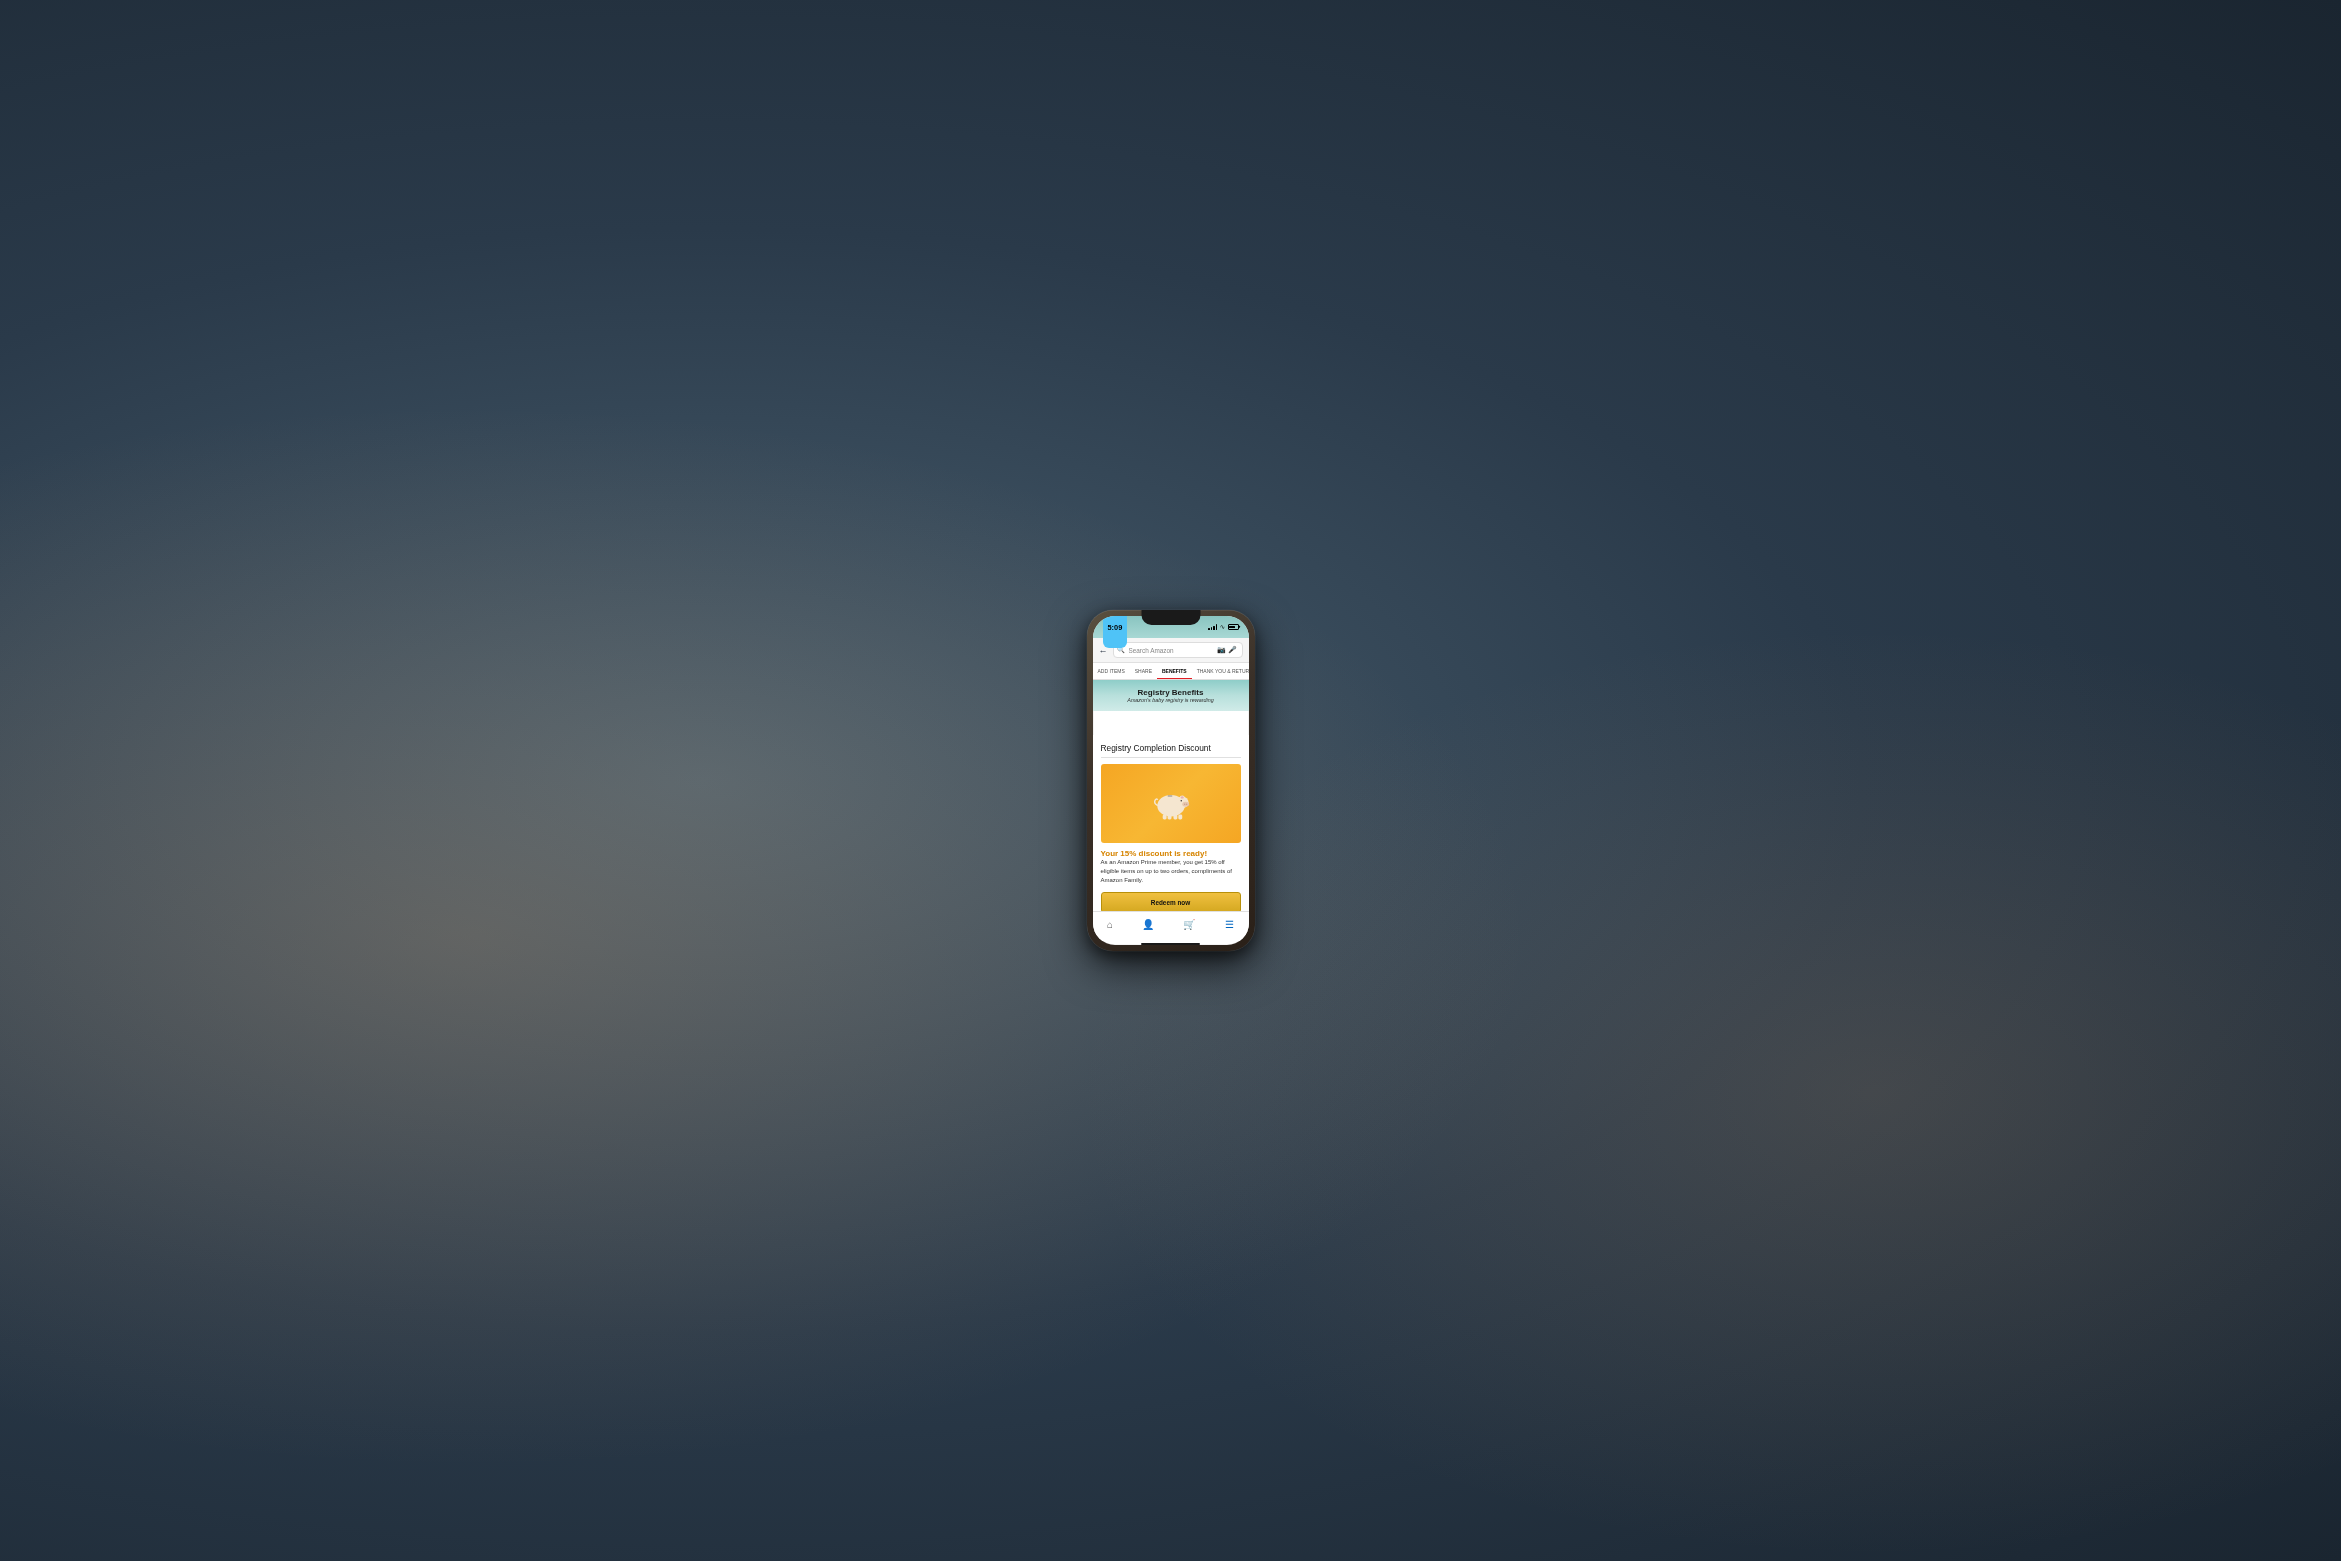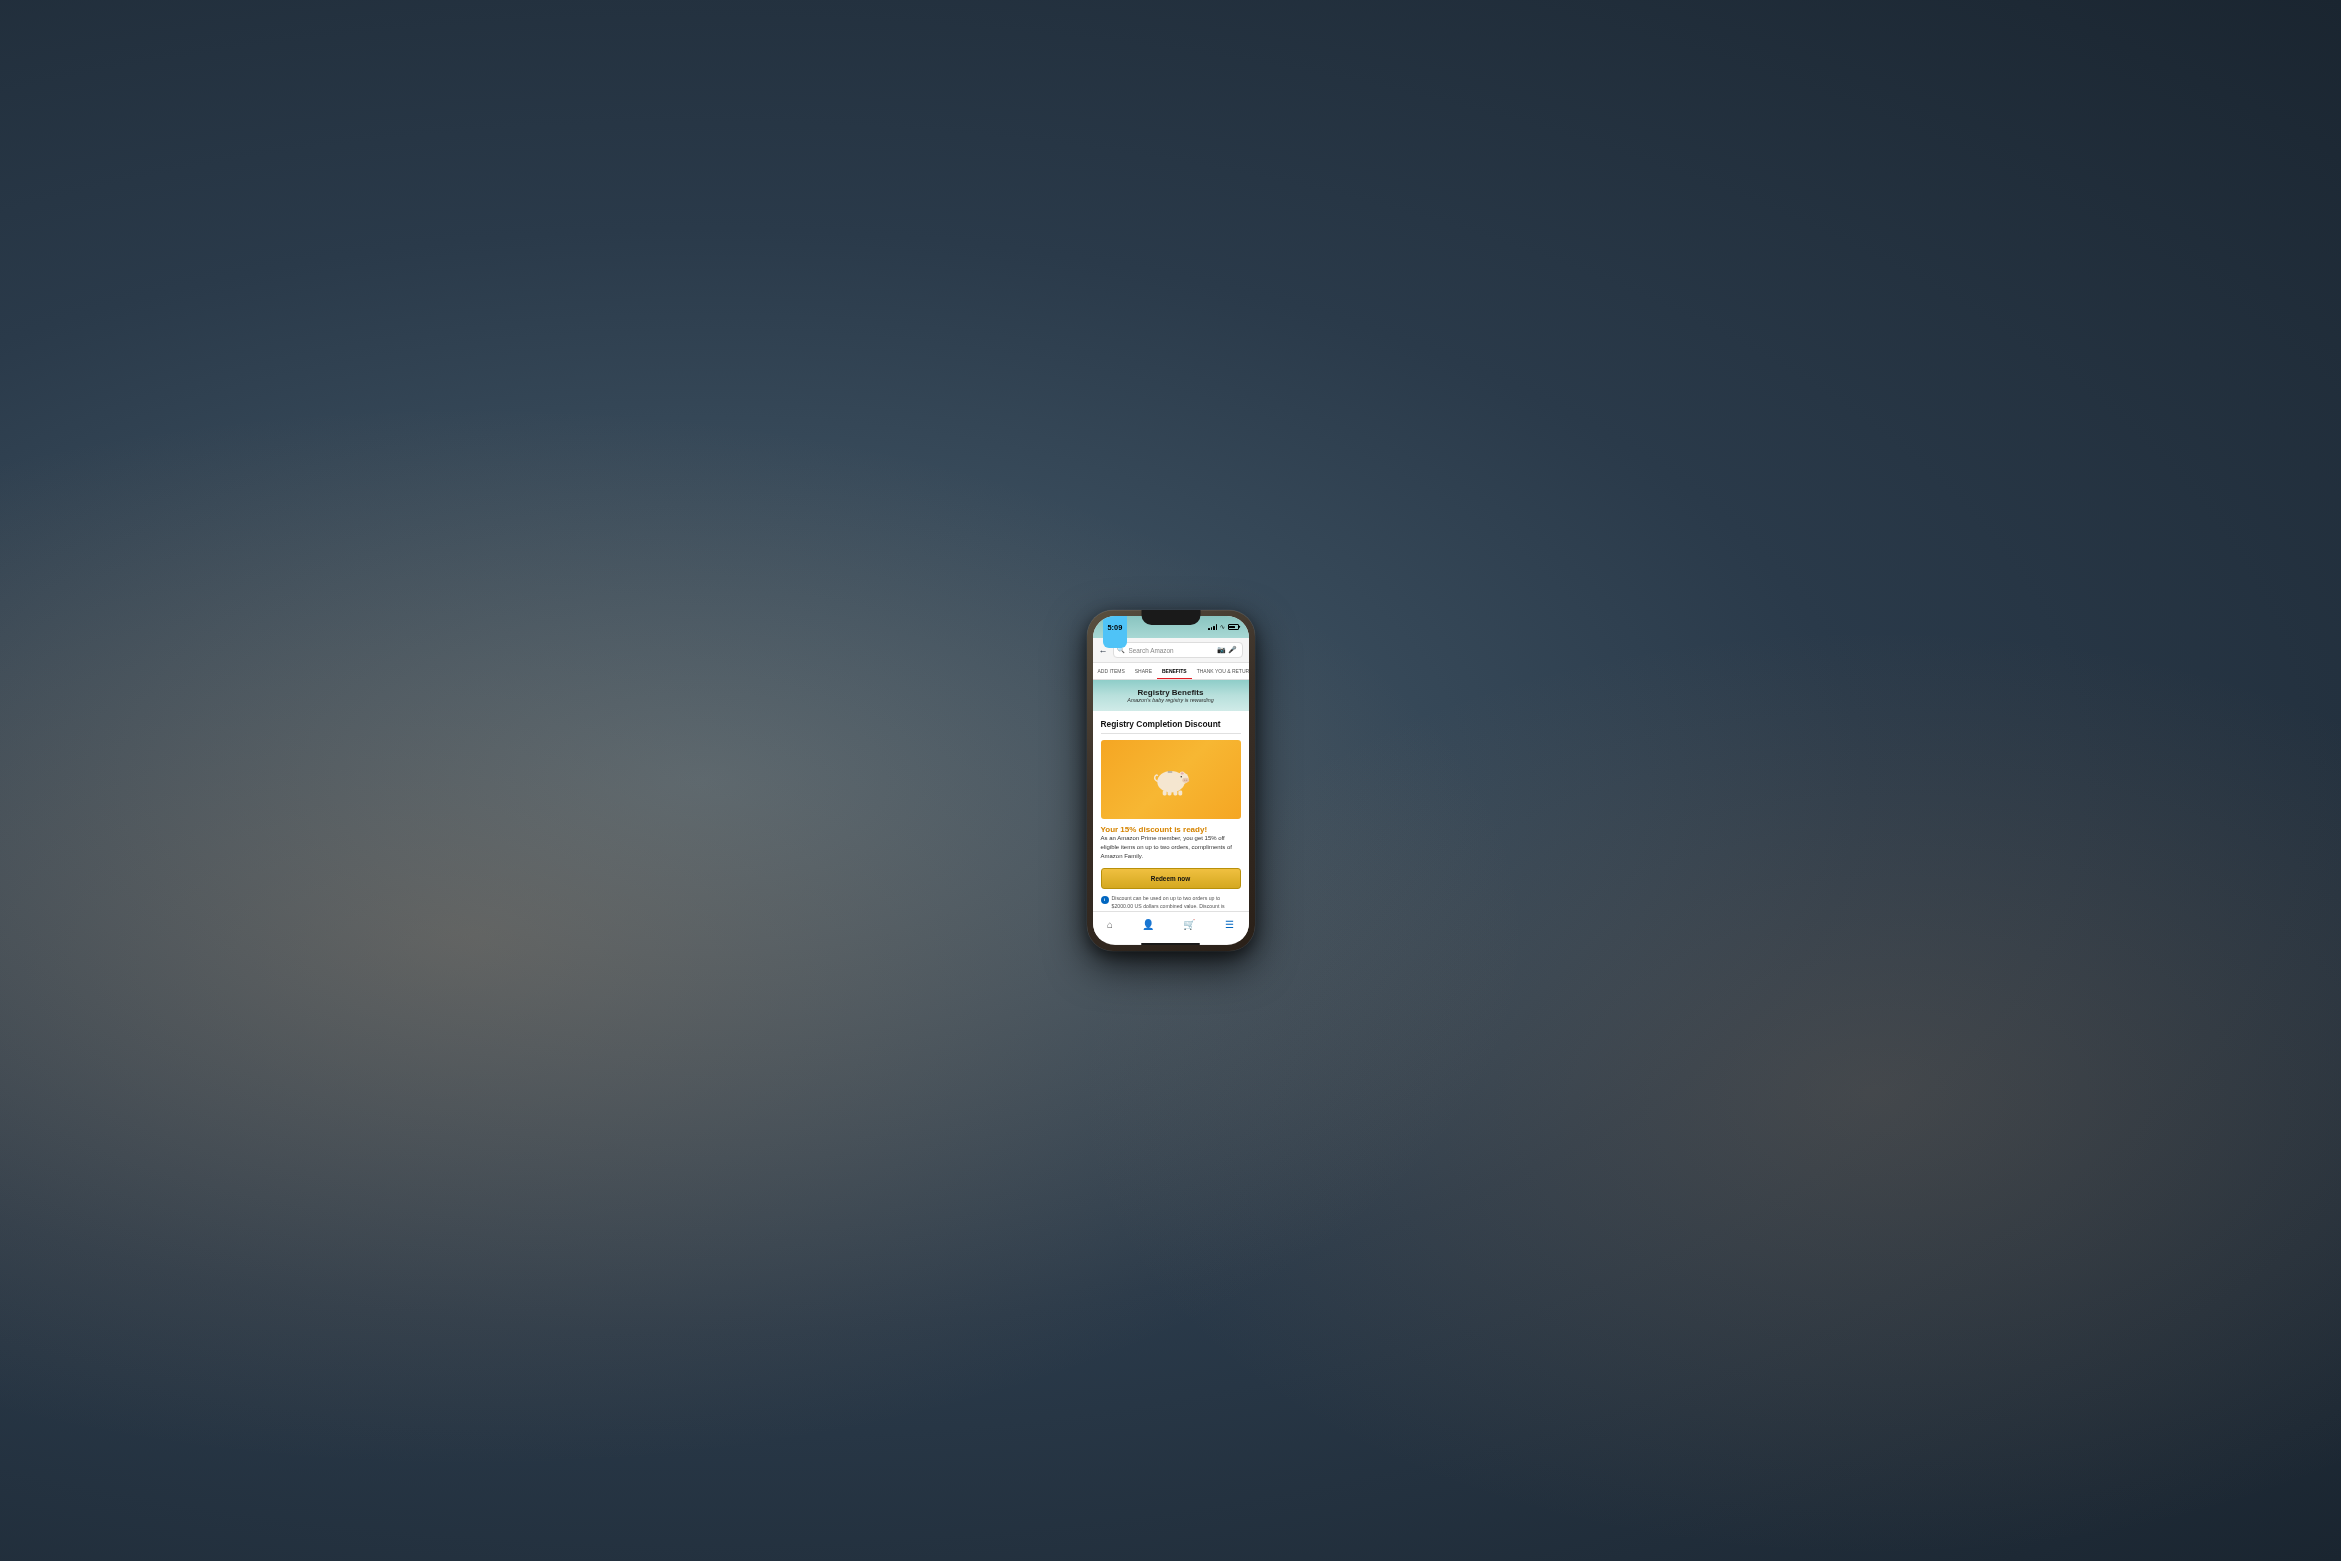--- a/index.html
+++ b/index.html
@@ -239,21 +239,21 @@
     }
 
     
     .content-area {
       background: #fff;
       padding: 8px;
     }
 
     .section-title {
       font-size: 8.4px;
-      font-weight: 700;
+      font-weight: 400;
       color: #111;
       margin-bottom: 6px;
       border-bottom: 0.5px solid #e0e0e0;
       padding-bottom: 4px;
     }
 
     
     .piggy-image {
       width: 100%;
       height: 79px;
@@ -368,20 +368,21 @@
       display: flex;
       flex-direction: column;
       height: 100%;
     }
 
     .scrollable-area {
       flex: 1;
       overflow-y: hidden;
       display: flex;
       flex-direction: column;
+      gap: 24px;
     }
   </style>
 </head>
 <body>
 
 <div class="scene">
   <div class="phone-outer">
     <div class="notch"></div>
     <div class="phone-inner">
       <div class="phone-content">

